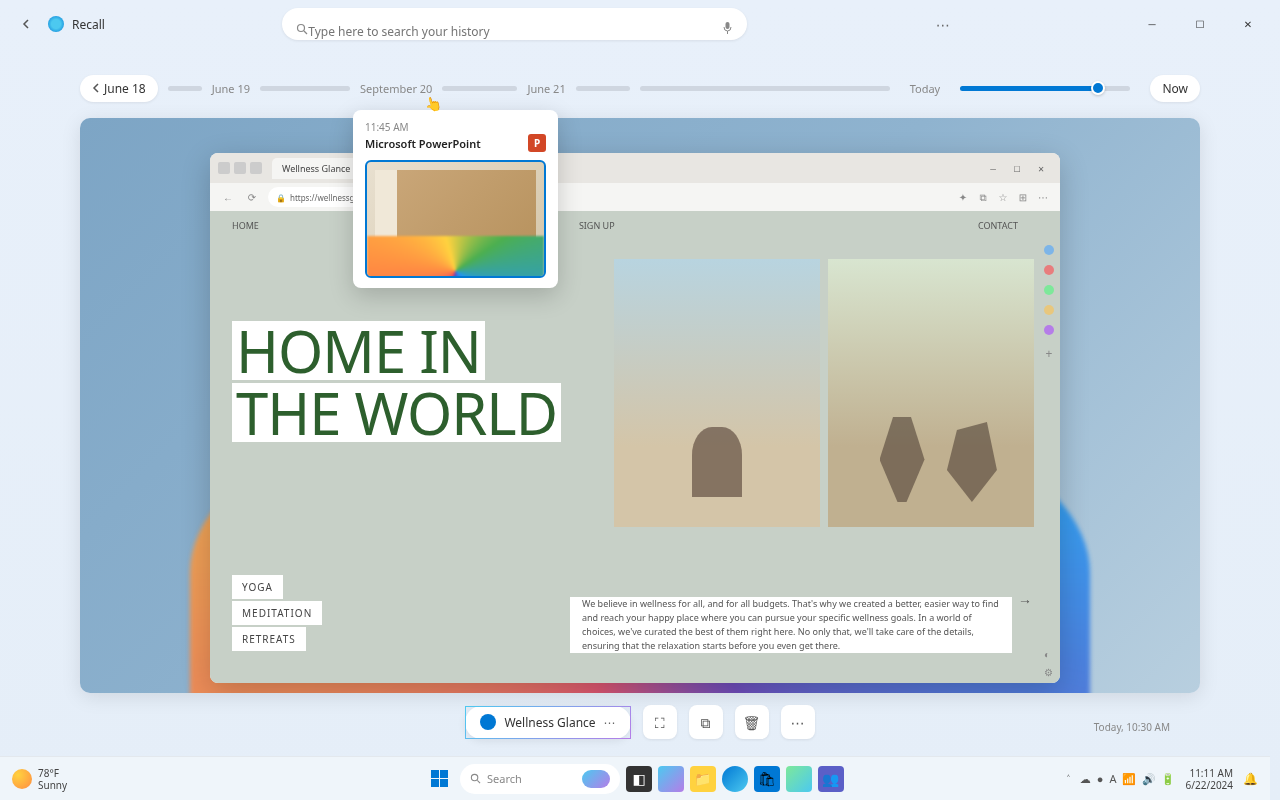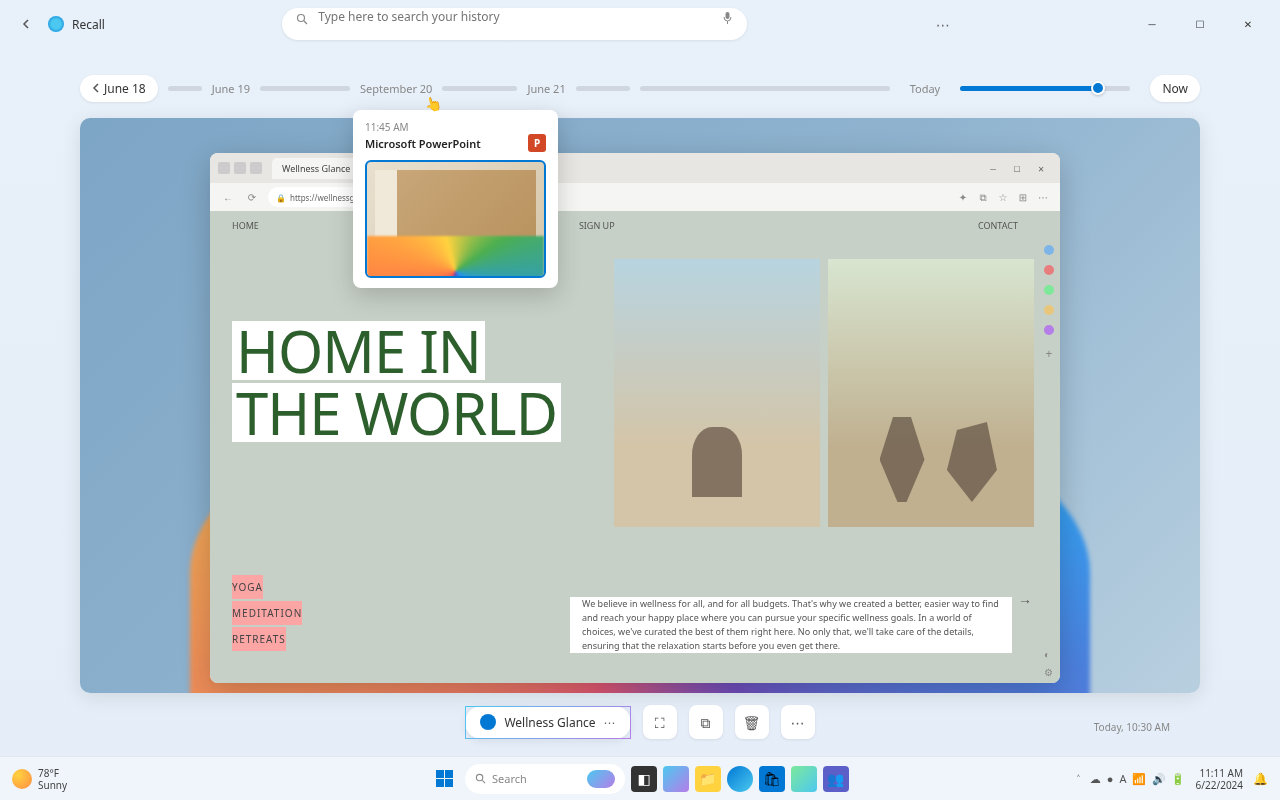--- a/index.html
+++ b/index.html
@@ -3,21 +3,21 @@
 <meta charset="utf-8">
 <style>
 * { margin: 0; padding: 0; box-sizing: border-box; font-family: 'Segoe UI', system-ui, sans-serif; }
 body { width: 1280px; height: 800px; background: linear-gradient(180deg, #e8f0fa 0%, #e5eef8 100%); overflow: hidden; position: relative; }
 
 
 .titlebar { height: 48px; display: flex; align-items: center; padding: 0 12px; gap: 8px; }
 .back-btn { width: 28px; height: 28px; display: flex; align-items: center; justify-content: center; cursor: pointer; border-radius: 4px; }
 .app-icon { width: 16px; height: 16px; background: radial-gradient(circle, #4cc9f0 40%, #0078d4 100%); border-radius: 50%; }
 .app-title { font-size: 12px; color: #333; }
-.search-box { margin-left: auto; margin-right: auto; width: 465px; height: 32px; background: #fff; border-radius: 16px; display: flex; align-items: flex-start; padding: 0 14px; gap: 10px; box-shadow: 0 1px 3px rgba(0,0,0,0.08); }
+.search-box { margin-left: auto; margin-right: auto; width: 465px; height: 32px; background: #fff; border-radius: 16px; display: flex; align-items: flex-end; padding: 0 14px; box-shadow: 0 1px 3px rgba(0,0,0,0.08); }
 .search-box input { border: none; outline: none; flex: 1; font-size: 12px; color: #666; background: transparent; }
 .mic-icon, .search-icon-el { color: #888; }
 .more-btn { width: 24px; height: 24px; display: flex; align-items: center; justify-content: center; font-size: 14px; color: #666; cursor: pointer; margin-left: 6px; }
 .window-controls { display: flex; gap: 8px; margin-left: auto; }
 .win-ctrl { width: 40px; height: 28px; display: flex; align-items: center; justify-content: center; color: #333; cursor: pointer; font-size: 10px; }
 
 
 .timeline { height: 40px; display: flex; align-items: center; padding: 0 80px; gap: 10px; margin-top: 20px; }
 .date-pill { background: #fff; border-radius: 14px; padding: 5px 12px; font-size: 12px; color: #333; display: flex; align-items: center; gap: 4px; box-shadow: 0 1px 3px rgba(0,0,0,0.08); cursor: pointer; }
 .date-label { font-size: 11px; color: #888; white-space: nowrap; }
@@ -65,39 +65,39 @@
 .hero-title { position: absolute; top: 110px; left: 22px; font-size: 58px; line-height: 1.02; font-weight: 400; color: #2d5f2d; font-family: 'Times New Roman', serif; letter-spacing: -1px; }
 .hero-title span { background: #fff; padding: 0 4px; display: inline-block; }
 .photos { position: absolute; top: 48px; right: 26px; width: 420px; height: 268px; display: flex; gap: 8px; }
 .photo { flex: 1; background: #a8c0d0; position: relative; overflow: hidden; }
 .photo.p1 { background: linear-gradient(180deg, #b8d4e0 0%, #d4c5a8 70%); }
 .photo.p2 { background: linear-gradient(180deg, #d8e5d0 0%, #c0b090 70%); }
 .sil { position: absolute; bottom: 30px; left: 50%; transform: translateX(-50%); width: 50px; height: 70px; background: rgba(80,60,50,0.6); border-radius: 40% 40% 0 0; }
 .sil2a { position: absolute; bottom: 25px; left: 25%; width: 45px; height: 85px; background: rgba(70,55,45,0.55); clip-path: polygon(30% 0, 70% 0, 100% 50%, 60% 100%, 40% 100%, 0 50%); }
 .sil2b { position: absolute; bottom: 25px; right: 18%; width: 50px; height: 80px; background: rgba(70,55,45,0.55); clip-path: polygon(20% 10%, 80% 0, 100% 60%, 50% 100%, 0 60%); }
 .links { position: absolute; bottom: 30px; left: 22px; font-size: 10px; color: #444; line-height: 2; letter-spacing: 1px; }
-.links div { background: #fca5a5; padding: 2px 0; display: inline-block; margin-bottom: 2px; }
+.links div { background: #ffffff; padding: 2px 10px; display: inline-block; margin-bottom: 2px; }
 .blurb { position: absolute; bottom: 30px; left: 360px; right: 48px; background: #fff; padding: 0 12px; font-size: 9px; line-height: 1.55; color: #555; }
 .arrow { position: absolute; bottom: 75px; right: 28px; font-size: 14px; color: #555; }
 .sidebar-icons { position: absolute; top: 28px; right: 2px; bottom: 0; width: 18px; display: flex; flex-direction: column; align-items: center; gap: 10px; padding-top: 6px; }
 .sidebar-icons span { width: 10px; height: 10px; border-radius: 50%; }
 .si-0 { background: #7db5e8; } .si-1 { background: #e87d7d; } .si-2 { background: #7de89a; } .si-3 { background: #e8c77d; } .si-4 { background: #b57de8; } .si-5 { color: #888; font-size: 12px; text-align: center; background: none; }
 .sidebar-bottom { position: absolute; bottom: 6px; right: 4px; display: flex; flex-direction: column; gap: 6px; }
 .sidebar-bottom span { width: 12px; height: 12px; color: #888; font-size: 10px; }
 
 
 .actionbar { position: absolute; left: 0; right: 0; bottom: 58px; display: flex; align-items: center; justify-content: center; gap: 12px; height: 40px; }
 .chip { background: #fff; border: 1.5px solid; border-image: linear-gradient(135deg, #4cc9f0, #b57de8) 1; border-radius: 18px; padding: 7px 14px; display: flex; align-items: center; gap: 8px; font-size: 12px; color: #333; cursor: pointer; box-shadow: 0 2px 8px rgba(0,0,0,0.08); }
 .chip-icon { width: 16px; height: 16px; background: #0078d4; border-radius: 50%; }
 .chip-more { color: #666; font-size: 12px; }
 .action-btn { width: 34px; height: 34px; background: #fff; border-radius: 8px; display: flex; align-items: center; justify-content: center; font-size: 14px; color: #555; cursor: pointer; box-shadow: 0 1px 3px rgba(0,0,0,0.08); }
 .timestamp { position: absolute; right: 110px; bottom: 66px; font-size: 10px; color: #888; }
 
 
-.taskbar { position: absolute; bottom: 0; left: 0; right: 0; height: 44px; background: rgba(240,245,250,0.9); backdrop-filter: blur(10px); display: flex; align-items: center; padding: 0 12px; border-top: 1px solid rgba(0,0,0,0.05); }
+.taskbar { position: absolute; bottom: 0; left: 0; right: 10px; height: 44px; background: rgba(240,245,250,0.9); backdrop-filter: blur(10px); display: flex; align-items: center; padding: 0 12px; border-top: 1px solid rgba(0,0,0,0.05); }
 .weather { display: flex; align-items: center; gap: 6px; font-size: 10px; color: #444; line-height: 1.2; }
 .weather-icon { width: 20px; height: 20px; background: radial-gradient(circle at 30% 30%, #ffd23f, #ff8c42); border-radius: 50%; }
 .task-center { position: absolute; left: 50%; transform: translateX(-50%); display: flex; align-items: center; gap: 6px; }
 .start-btn { width: 28px; height: 28px; display: flex; flex-wrap: wrap; gap: 1px; padding: 5px; cursor: pointer; border-radius: 4px; }
 .start-btn span { width: 8px; height: 8px; background: #0078d4; }
 .task-search { width: 160px; height: 30px; background: #fff; border-radius: 15px; display: flex; align-items: center; padding: 0 10px; gap: 6px; font-size: 11px; color: #888; text-align: right; }
 .task-pill { width: 28px; height: 18px; background: linear-gradient(135deg, #4cc9f0, #b57de8); border-radius: 9px; }
 .task-icon { width: 26px; height: 26px; border-radius: 4px; display: flex; align-items: center; justify-content: center; cursor: pointer; font-size: 14px; } .ti-b { background: #333; color: #fff; } .ti-c { background: linear-gradient(135deg, #4cc9f0, #b57de8); } .ti-d { background: #ffd23f; } .ti-e { background: linear-gradient(135deg, #0078d4, #4cc9f0); border-radius: 50%; } .ti-f { background: #0078d4; } .ti-g { background: linear-gradient(135deg, #7de89a, #4cc9f0); } .ti-h { background: #5b5fc7; }
 .tray { margin-left: auto; display: flex; align-items: center; gap: 10px; font-size: 10px; color: #444; }
 .tray-icons { display: flex; gap: 6px; }

